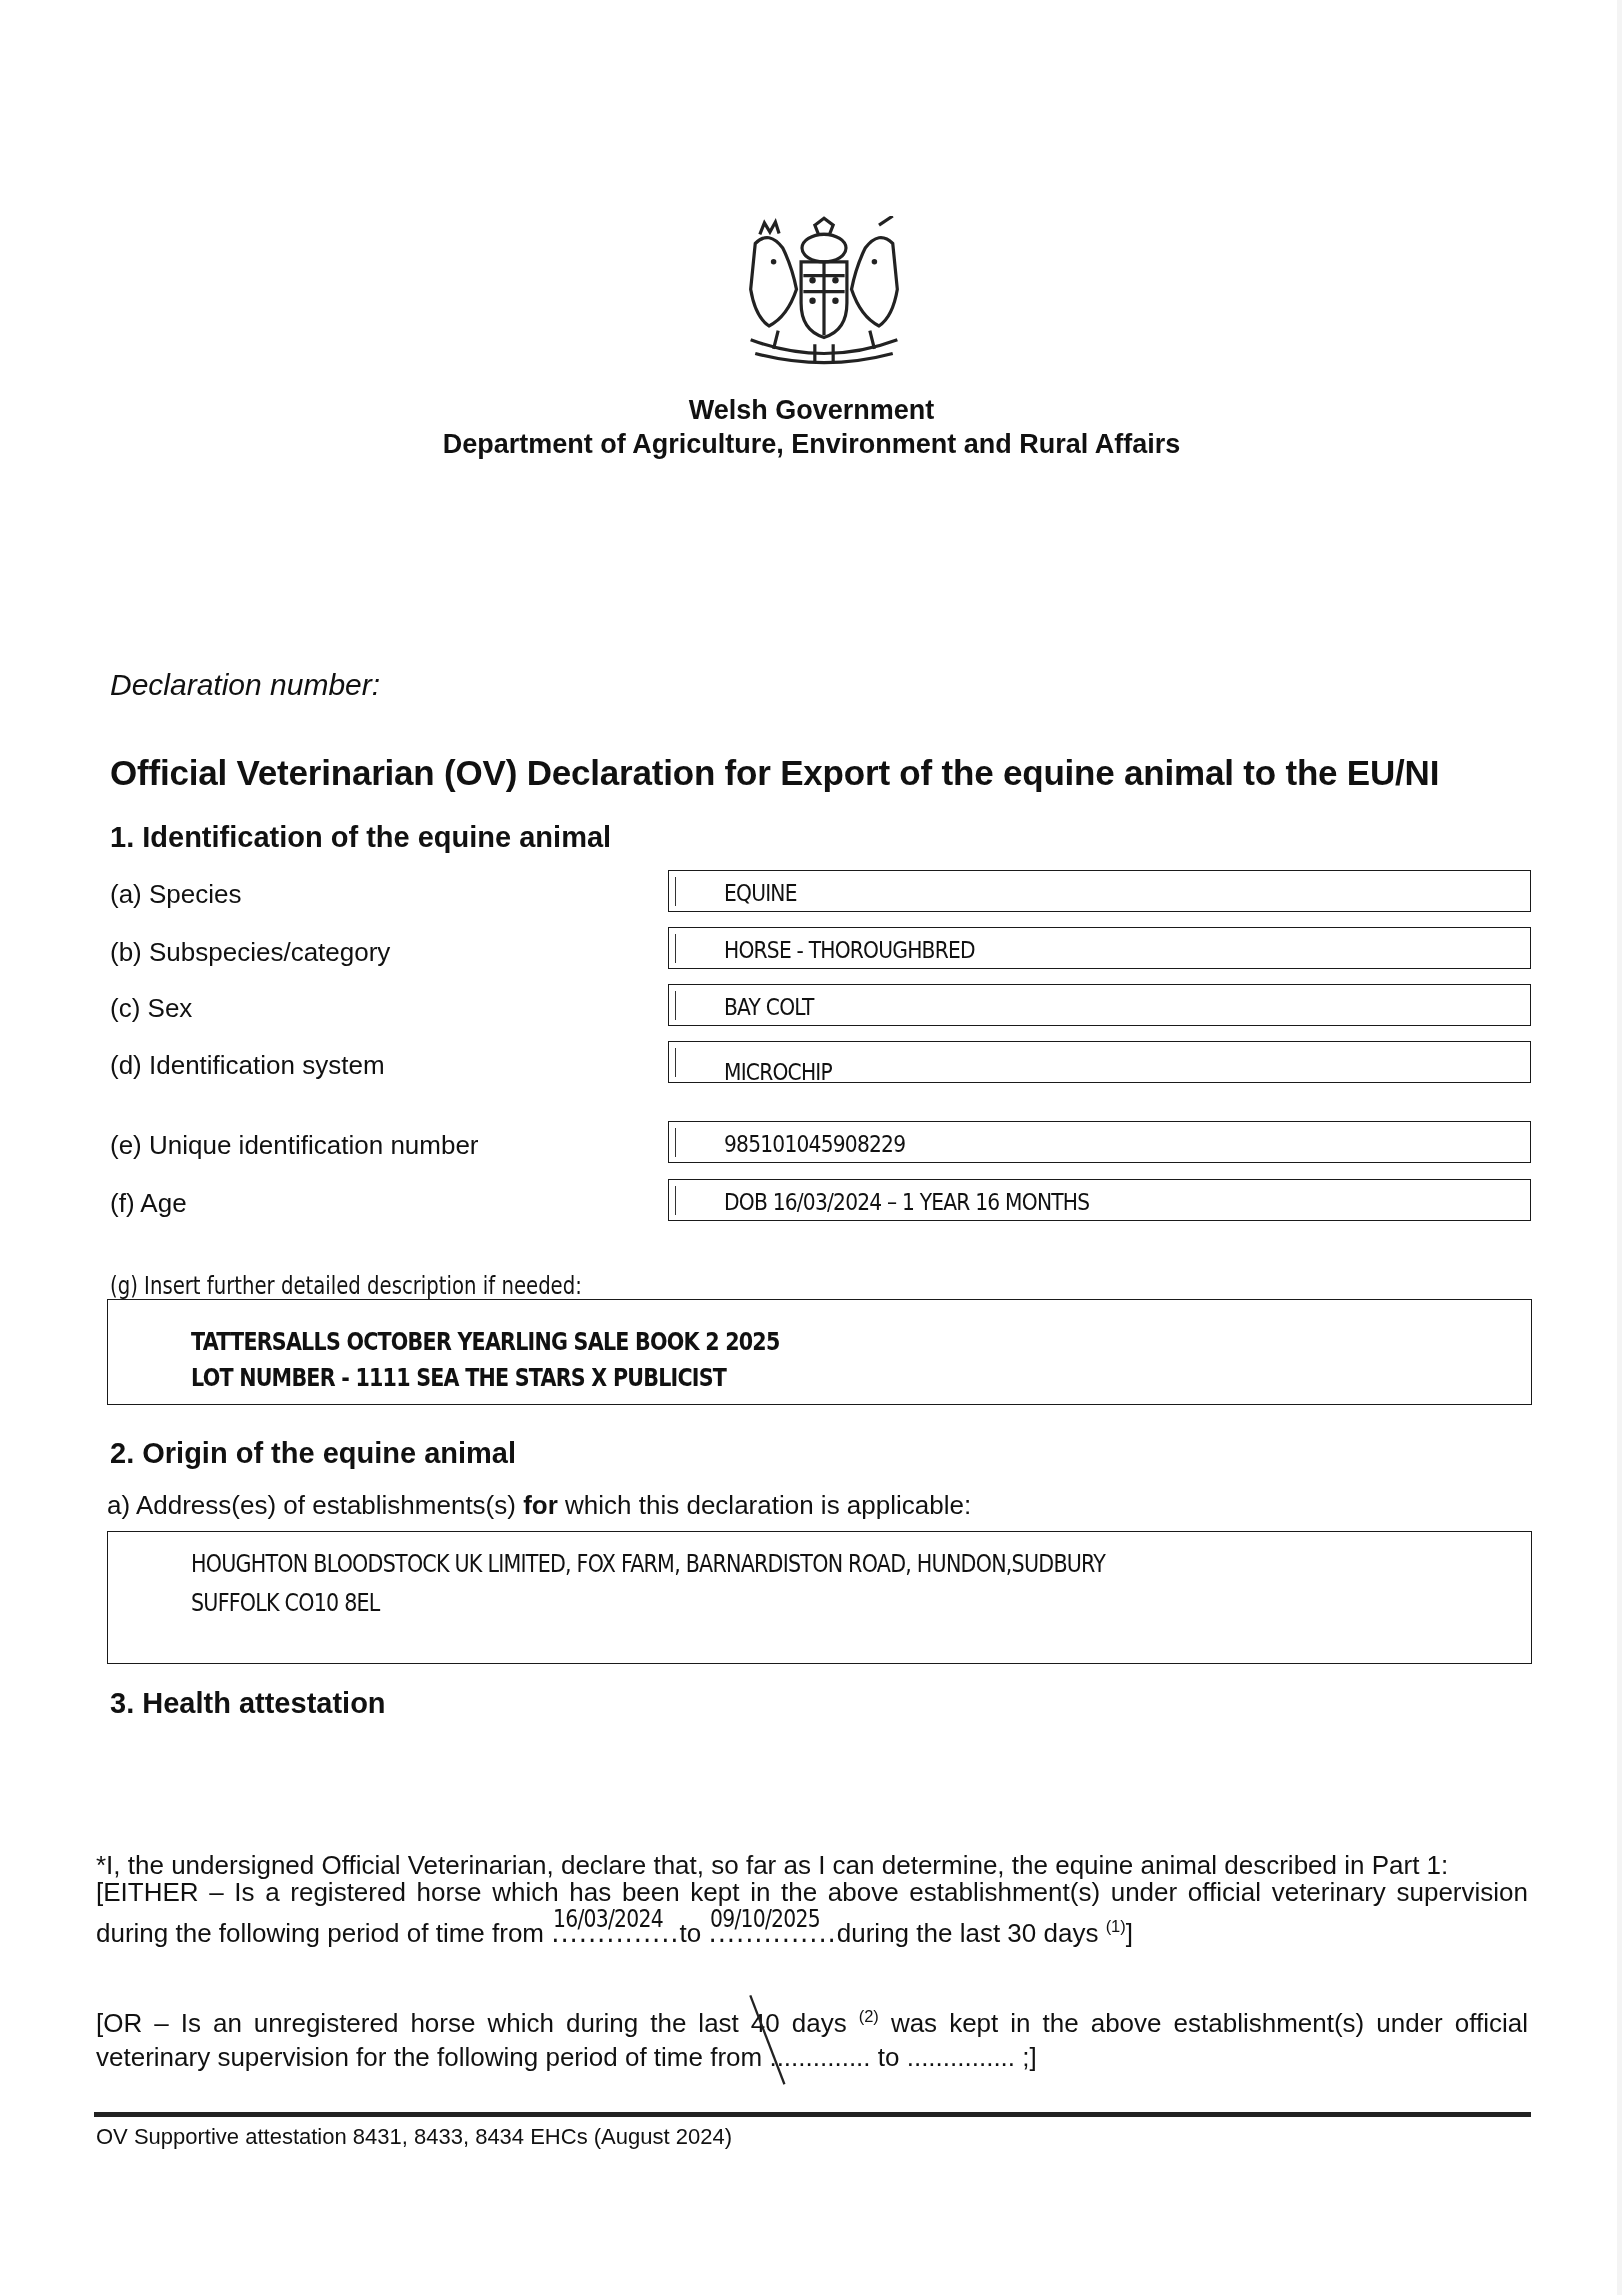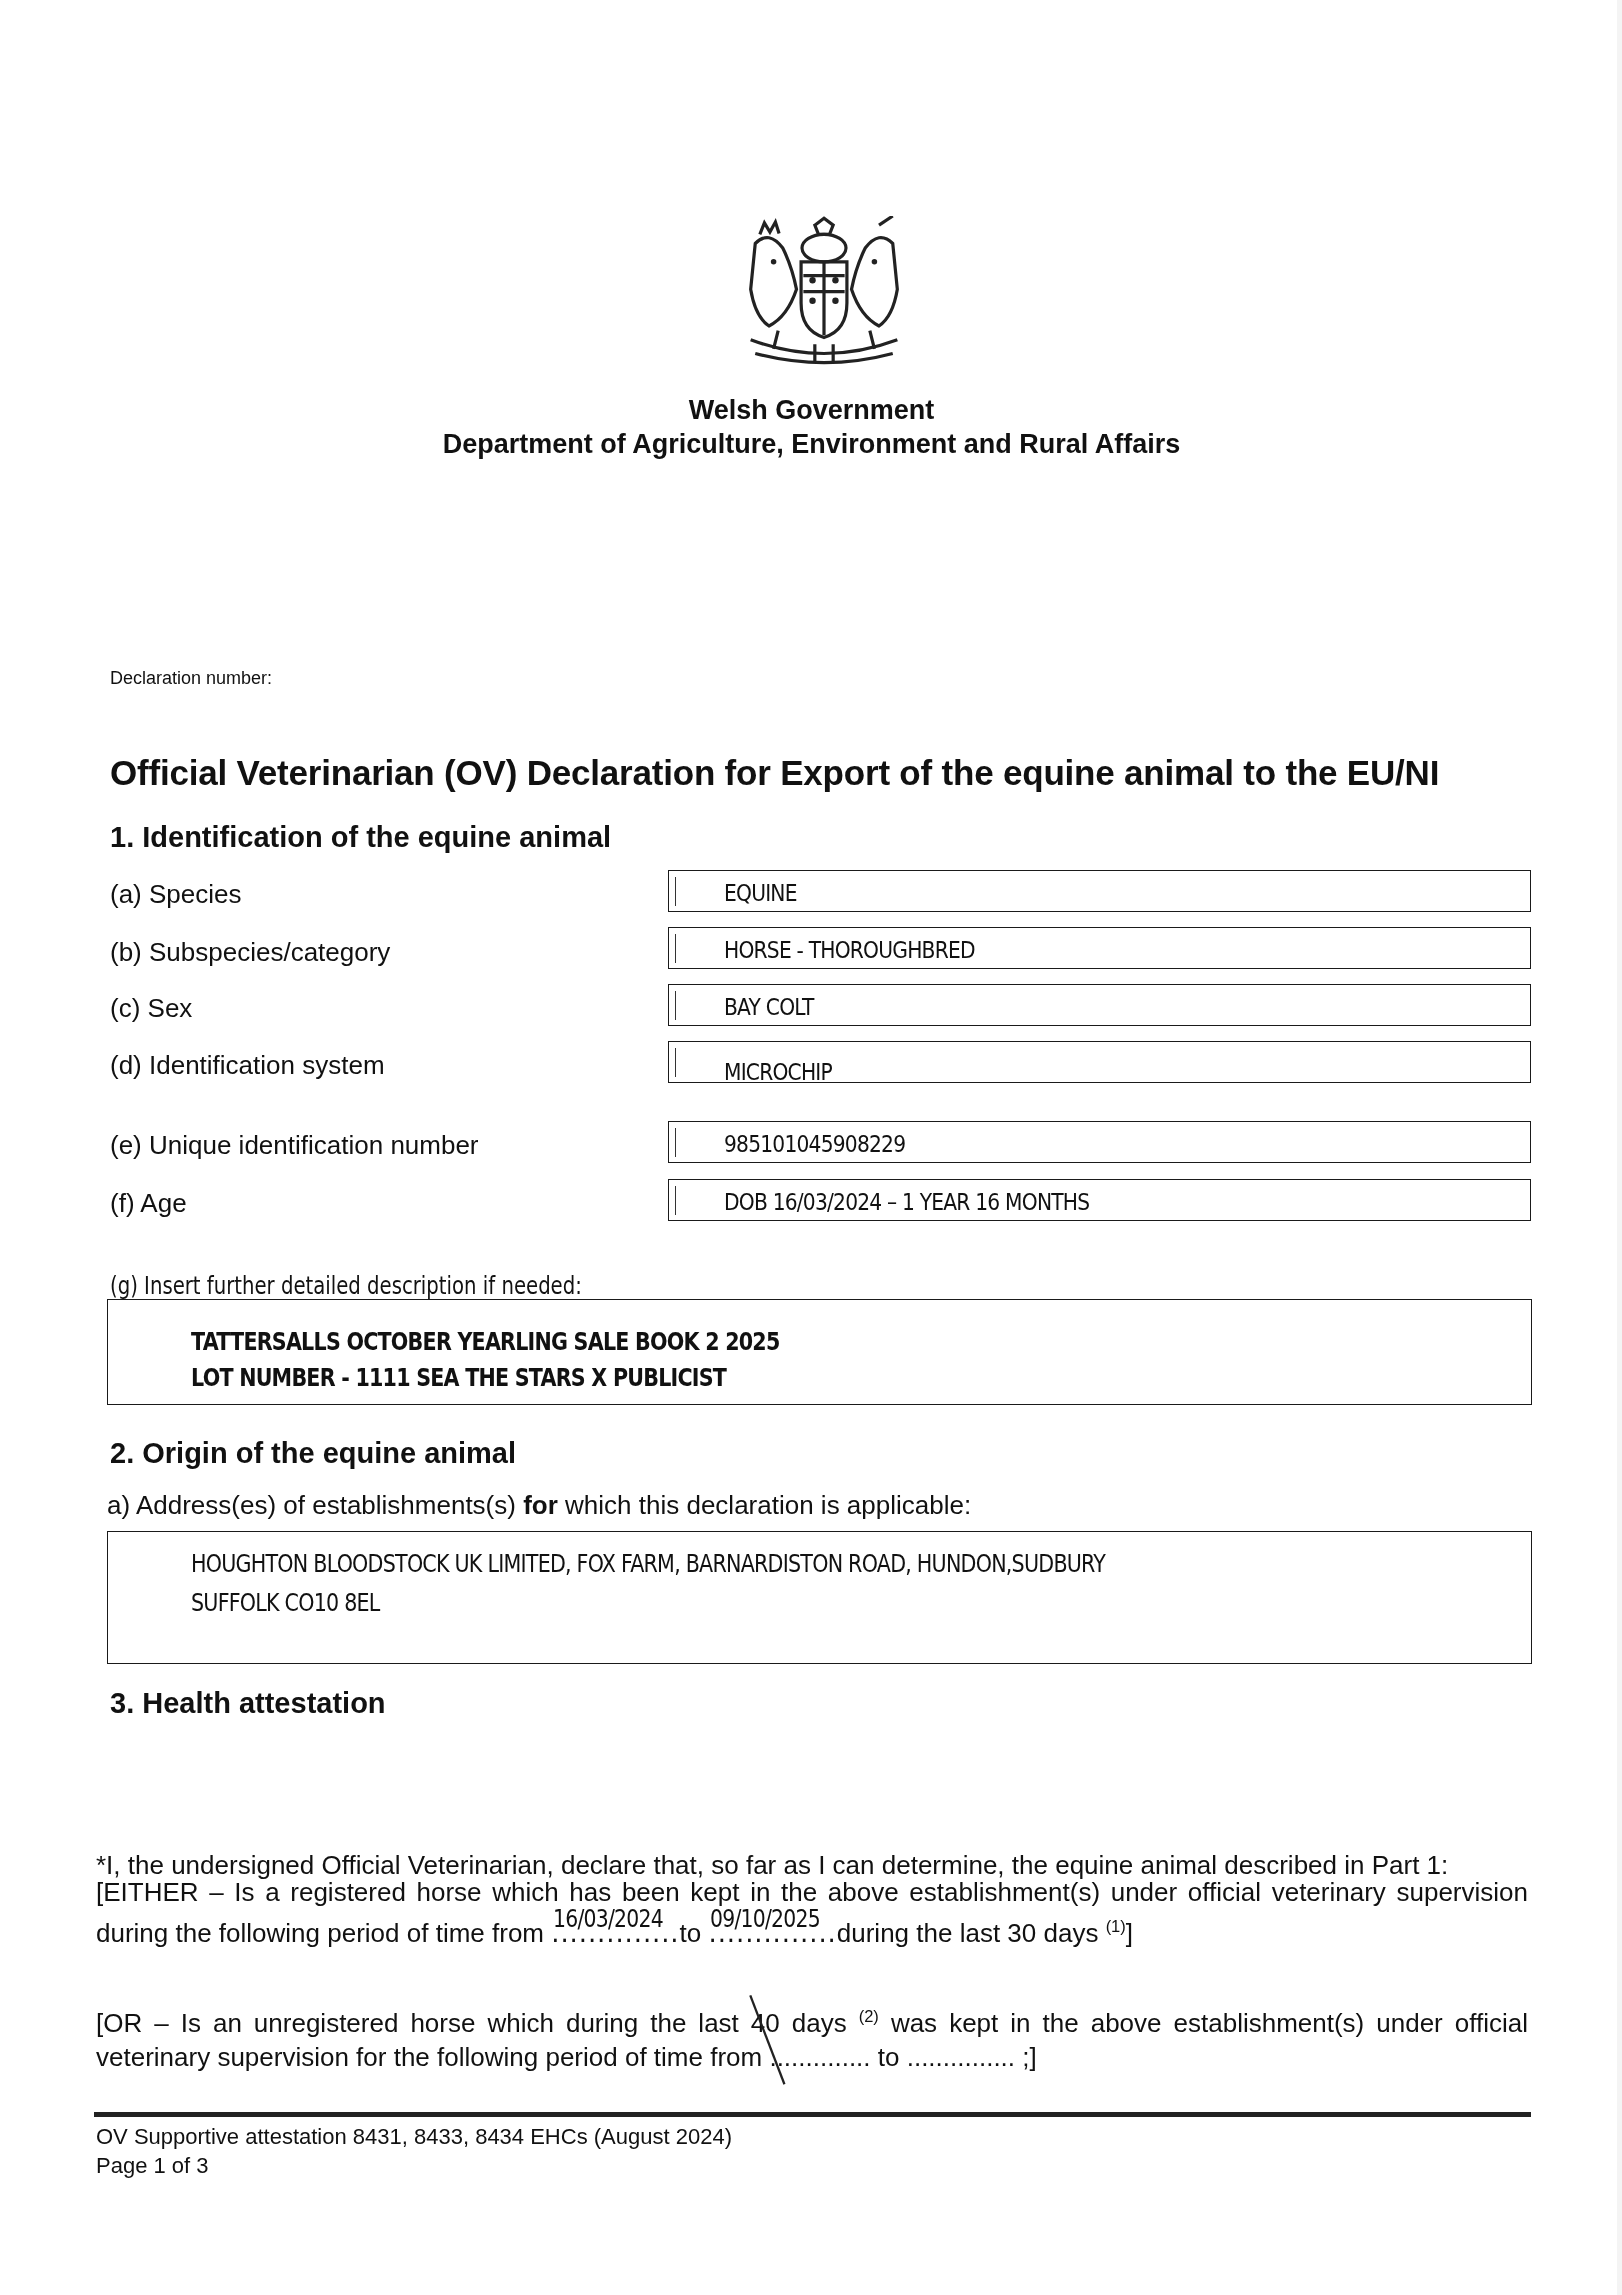--- a/index.html
+++ b/index.html
@@ -11,21 +11,21 @@
     position: absolute; top: 0; right: 0; width: 6.4px; height: 2295px; background: #f4f4f4;
   }
   .crest {
     position: absolute; left: 723px; top: 216px; width: 202px; height: 165px;
   }
   .header {
     position: absolute; left: 0; top: 393px; width: 1623px; text-align: center;
     font-weight: bold; font-size: 27px; line-height: 34px;
   }
   .decl-number {
-    position: absolute; left: 110px; top: 668px; font-size: 18px;
+    position: absolute; left: 110px; top: 668px; font-size: 30px; font-style: italic;
   }
   .doc-title {
     position: absolute; left: 110px; top: 753px; font-size: 35px; font-weight: bold; white-space: nowrap;
     letter-spacing: -0.2px;
   }
   .section-heading {
     position: absolute; left: 110px; font-size: 29px; font-weight: bold; white-space: nowrap;
   }
   .field-label {
     position: absolute; left: 110px; font-size: 26px; white-space: nowrap;
@@ -193,15 +193,14 @@
   <span>[OR – Is an unregistered horse which during the last 40 days </span><sup>(2)</sup><span> was kept in the above establishment(s) under official veterinary supervision for the following period of time from </span><span>..............</span><span> to </span><span>...............</span><span> ;]</span>
 </div>
 
 <svg class="strike" style="left:748px; width:41px;" viewBox="0 0 90 200">
   <line x1="5" y1="0" x2="80" y2="195" stroke="#222" stroke-width="5"></line>
 </svg>
 
 <div class="footer-rule"></div>
 <div class="footer">
   <div>OV Supportive attestation 8431, 8433, 8434 EHCs (August 2024)</div>
-  <div>Page 1 of 3</div>
 </div>
 
 
 </body></html>

